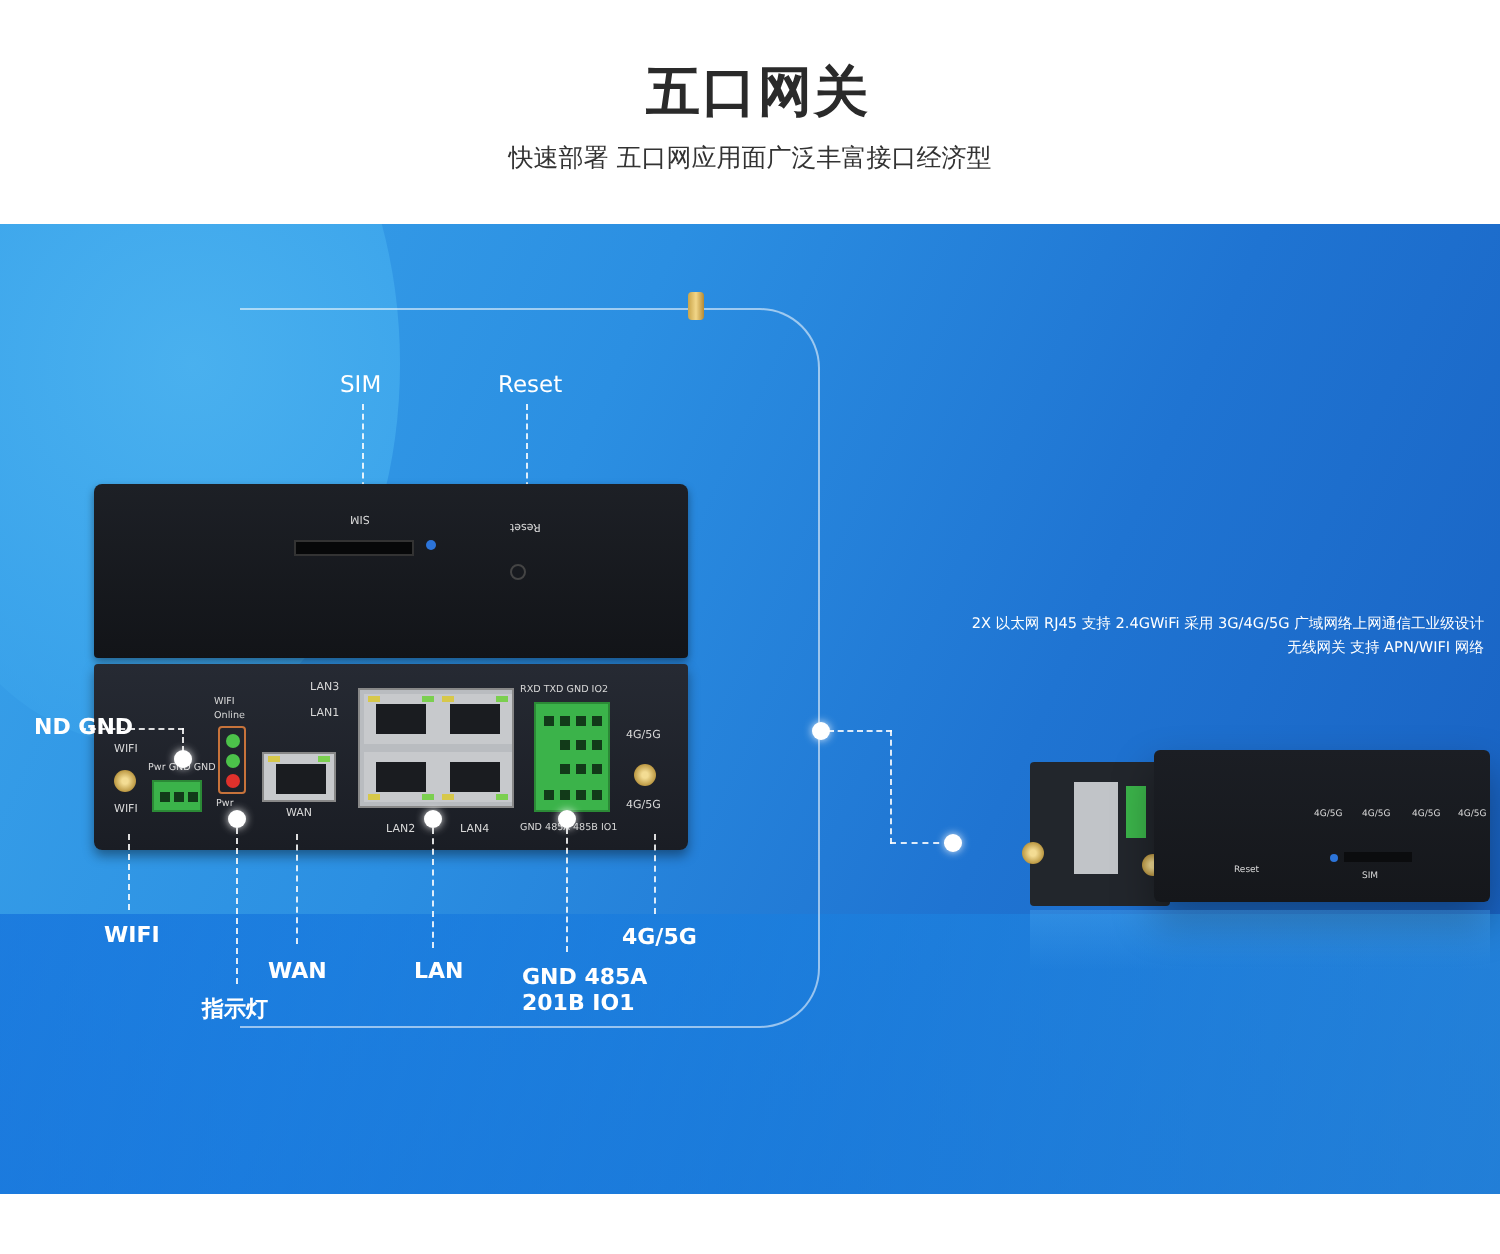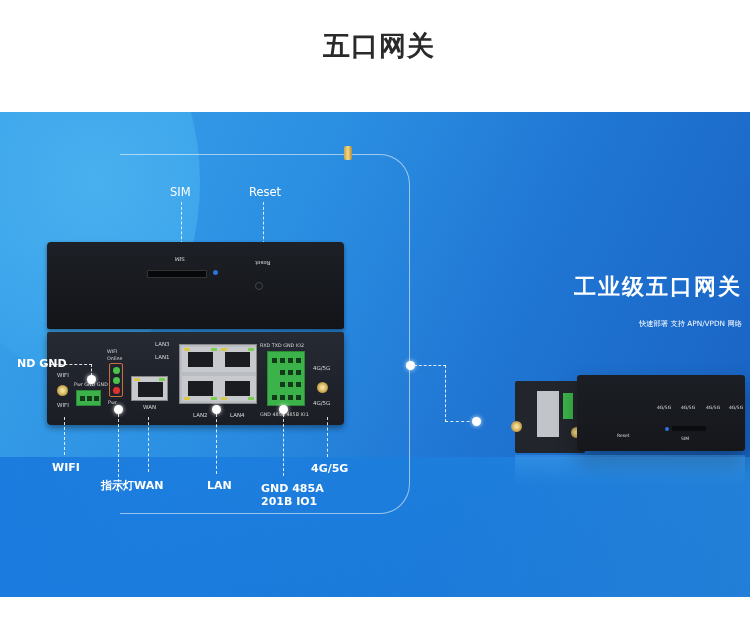--- a/index.html
+++ b/index.html
@@ -38,20 +38,21 @@
 .dev2{position:absolute;left:515px;top:263px;width:230px;height:80px}
 .dev2 .front{position:absolute;left:0;top:6px;width:70px;height:72px;background:#22262c;border-radius:2px}
 .dev2 .side{position:absolute;left:62px;top:0;width:168px;height:76px;background:linear-gradient(180deg,#1b1e24,#15171b);border-radius:3px;box-shadow:0 10px 20px rgba(0,0,0,.35)}
 .refl{position:absolute;left:515px;top:343px;width:230px;height:30px;background:linear-gradient(180deg,rgba(80,170,240,.35),rgba(80,170,240,0))}
 </style>
 </head>
 <body>
 
 <div class="head">
   <div class="title">五口网关</div>
+  <div class="sub">快速部署 五口网应用面广泛丰富接口经济型</div>
 </div>
 
 <div class="banner">
   <div class="bottomfade"></div>
   <div class="blob"></div>
   <div class="frame"></div>
 
   <div class="lbl thin" style="left:170px;top:73px">SIM</div>
   <div class="vline" style="left:181px;top:90px;height:47px"></div>
   <div class="dot" style="left:177px;top:135px"></div>
@@ -148,21 +149,21 @@
   <div class="lbl" style="left:17px;top:245px">ND GND</div>
   <div class="hline" style="left:40px;top:252px;width:52px"></div>
   <div class="vline" style="left:91px;top:252px;height:12px"></div>
   <div class="dot" style="left:87px;top:263px"></div>
 
   <div class="vline" style="left:64px;top:305px;height:38px"></div>
   <div class="lbl" style="left:52px;top:349px">WIFI</div>
 
   <div class="dot" style="left:114px;top:293px"></div>
   <div class="vline" style="left:118px;top:302px;height:78px"></div>
-  <div class="lbl" style="left:101px;top:366px">指示灯</div>
+  <div class="lbl" style="left:101px;top:385px">指示灯</div>
 
   <div class="vline" style="left:148px;top:305px;height:55px"></div>
   <div class="lbl" style="left:134px;top:367px">WAN</div>
 
   <div class="dot" style="left:212px;top:293px"></div>
   <div class="vline" style="left:216px;top:302px;height:60px"></div>
   <div class="lbl" style="left:207px;top:367px">LAN</div>
 
   <div class="dot" style="left:279px;top:293px"></div>
   <div class="vline" style="left:283px;top:302px;height:62px"></div>
@@ -171,22 +172,22 @@
 
   <div class="vline" style="left:327px;top:305px;height:40px"></div>
   <div class="lbl" style="left:311px;top:350px">4G/5G</div>
 
   <div class="dot" style="left:406px;top:249px"></div>
   <div class="hline" style="left:414px;top:253px;width:32px"></div>
   <div class="vline" style="left:445px;top:253px;height:57px"></div>
   <div class="hline" style="left:445px;top:309px;width:30px"></div>
   <div class="dot" style="left:472px;top:305px"></div>
 
-  <div class="ind-title">工业级五口网关</div>
-  <div class="ind-line" style="top:207px">快速部署 支持 APN/VPDN 网络</div>
+  <div class="ind-line" style="top:195px">2X 以太网 RJ45 支持 2.4GWiFi 采用 3G/4G/5G 广域网络上网通信工业级设计</div>
+  <div class="ind-line" style="top:207px">无线网关 支持 APN/WIFI 网络</div>
 
   <div class="dev2">
     <div class="front">
       <div style="position:absolute;left:22px;top:10px;width:22px;height:46px;background:#c1c4c8"></div>
       <div style="position:absolute;left:48px;top:12px;width:10px;height:26px;background:#3bb34a"></div>
       <div class="ant" style="left:-4px;top:40px"></div>
       <div class="ant" style="left:56px;top:46px"></div>
     </div>
     <div class="side">
       <div class="tiny" style="left:80px;top:30px;font-size:4.5px">4G/5G</div>

